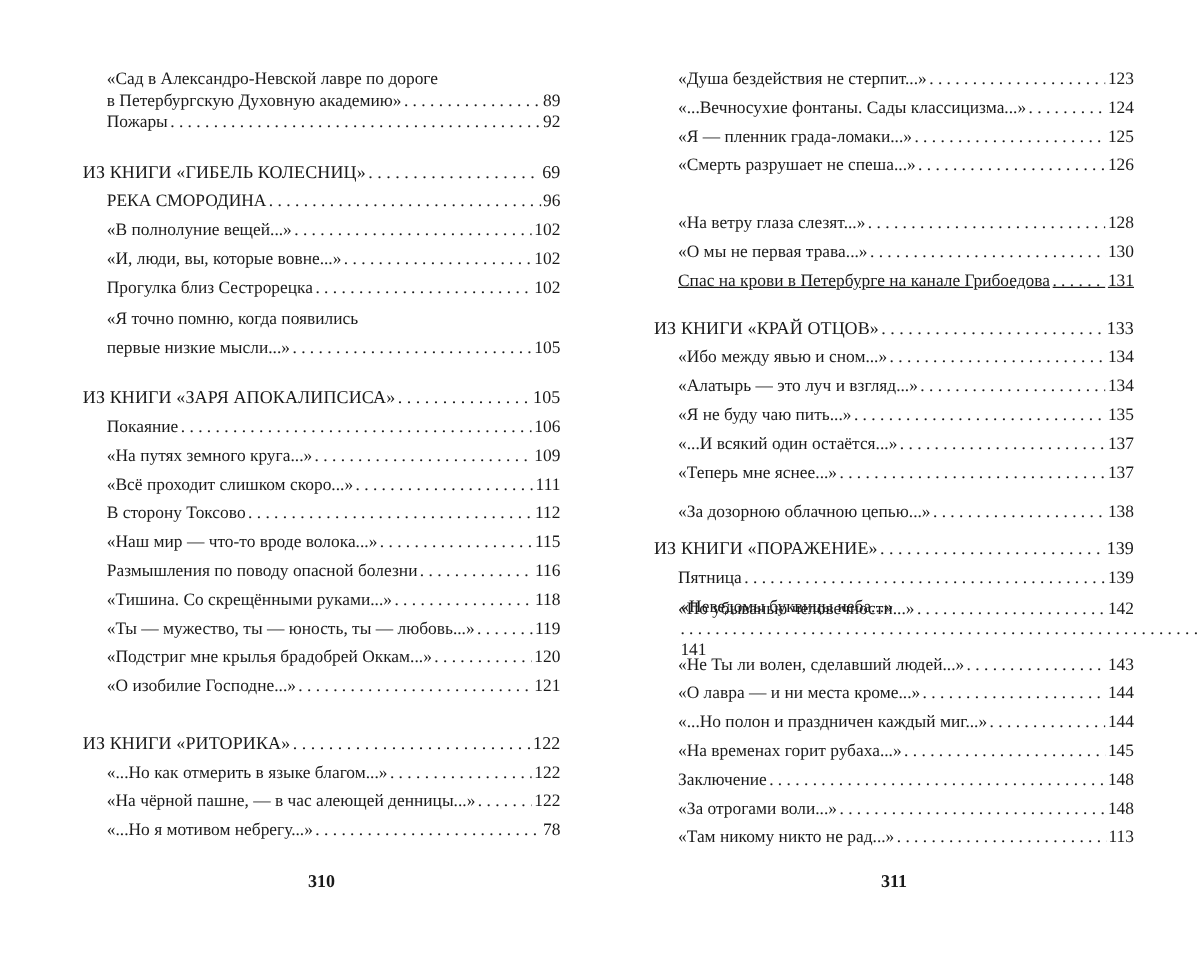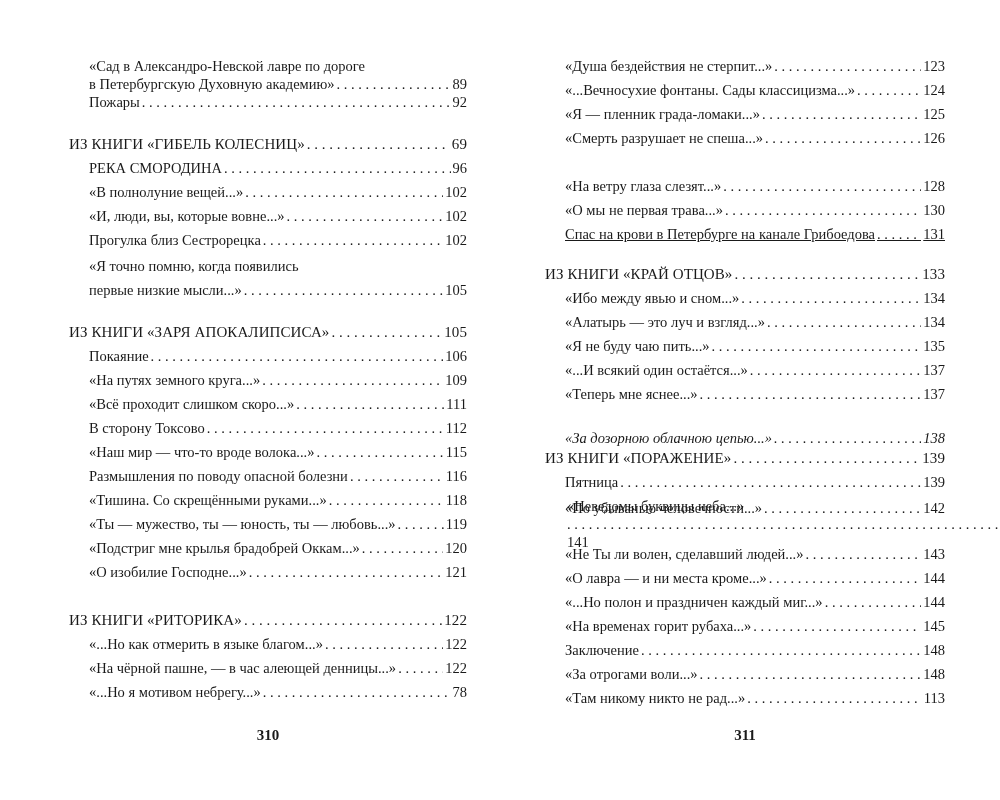--- a/index.html
+++ b/index.html
@@ -225,21 +225,21 @@
   <div class="row item" style="top:361px;">
     <span class="title">«...И всякий один остаётся...»</span>
     <span class="leader"></span>
     <span class="pg">137</span>
   </div>
   <div class="row item" style="top:385px;">
     <span class="title">«Теперь мне яснее...»</span>
     <span class="leader"></span>
     <span class="pg">137</span>
   </div>
-  <div class="row item" style="top:429px;font-style:italic;">
+  <div class="row item" style="top:418px;">
     <span class="title">«За дозорною облачною цепью...»</span>
     <span class="leader"></span>
     <span class="pg">138</span>
   </div>
 
   <div class="row heading" style="top:449px;">
     <span class="title">ИЗ КНИГИ «ПОРАЖЕНИЕ»</span>
     <span class="leader"></span>
     <span class="pg">139</span>
   </div>

